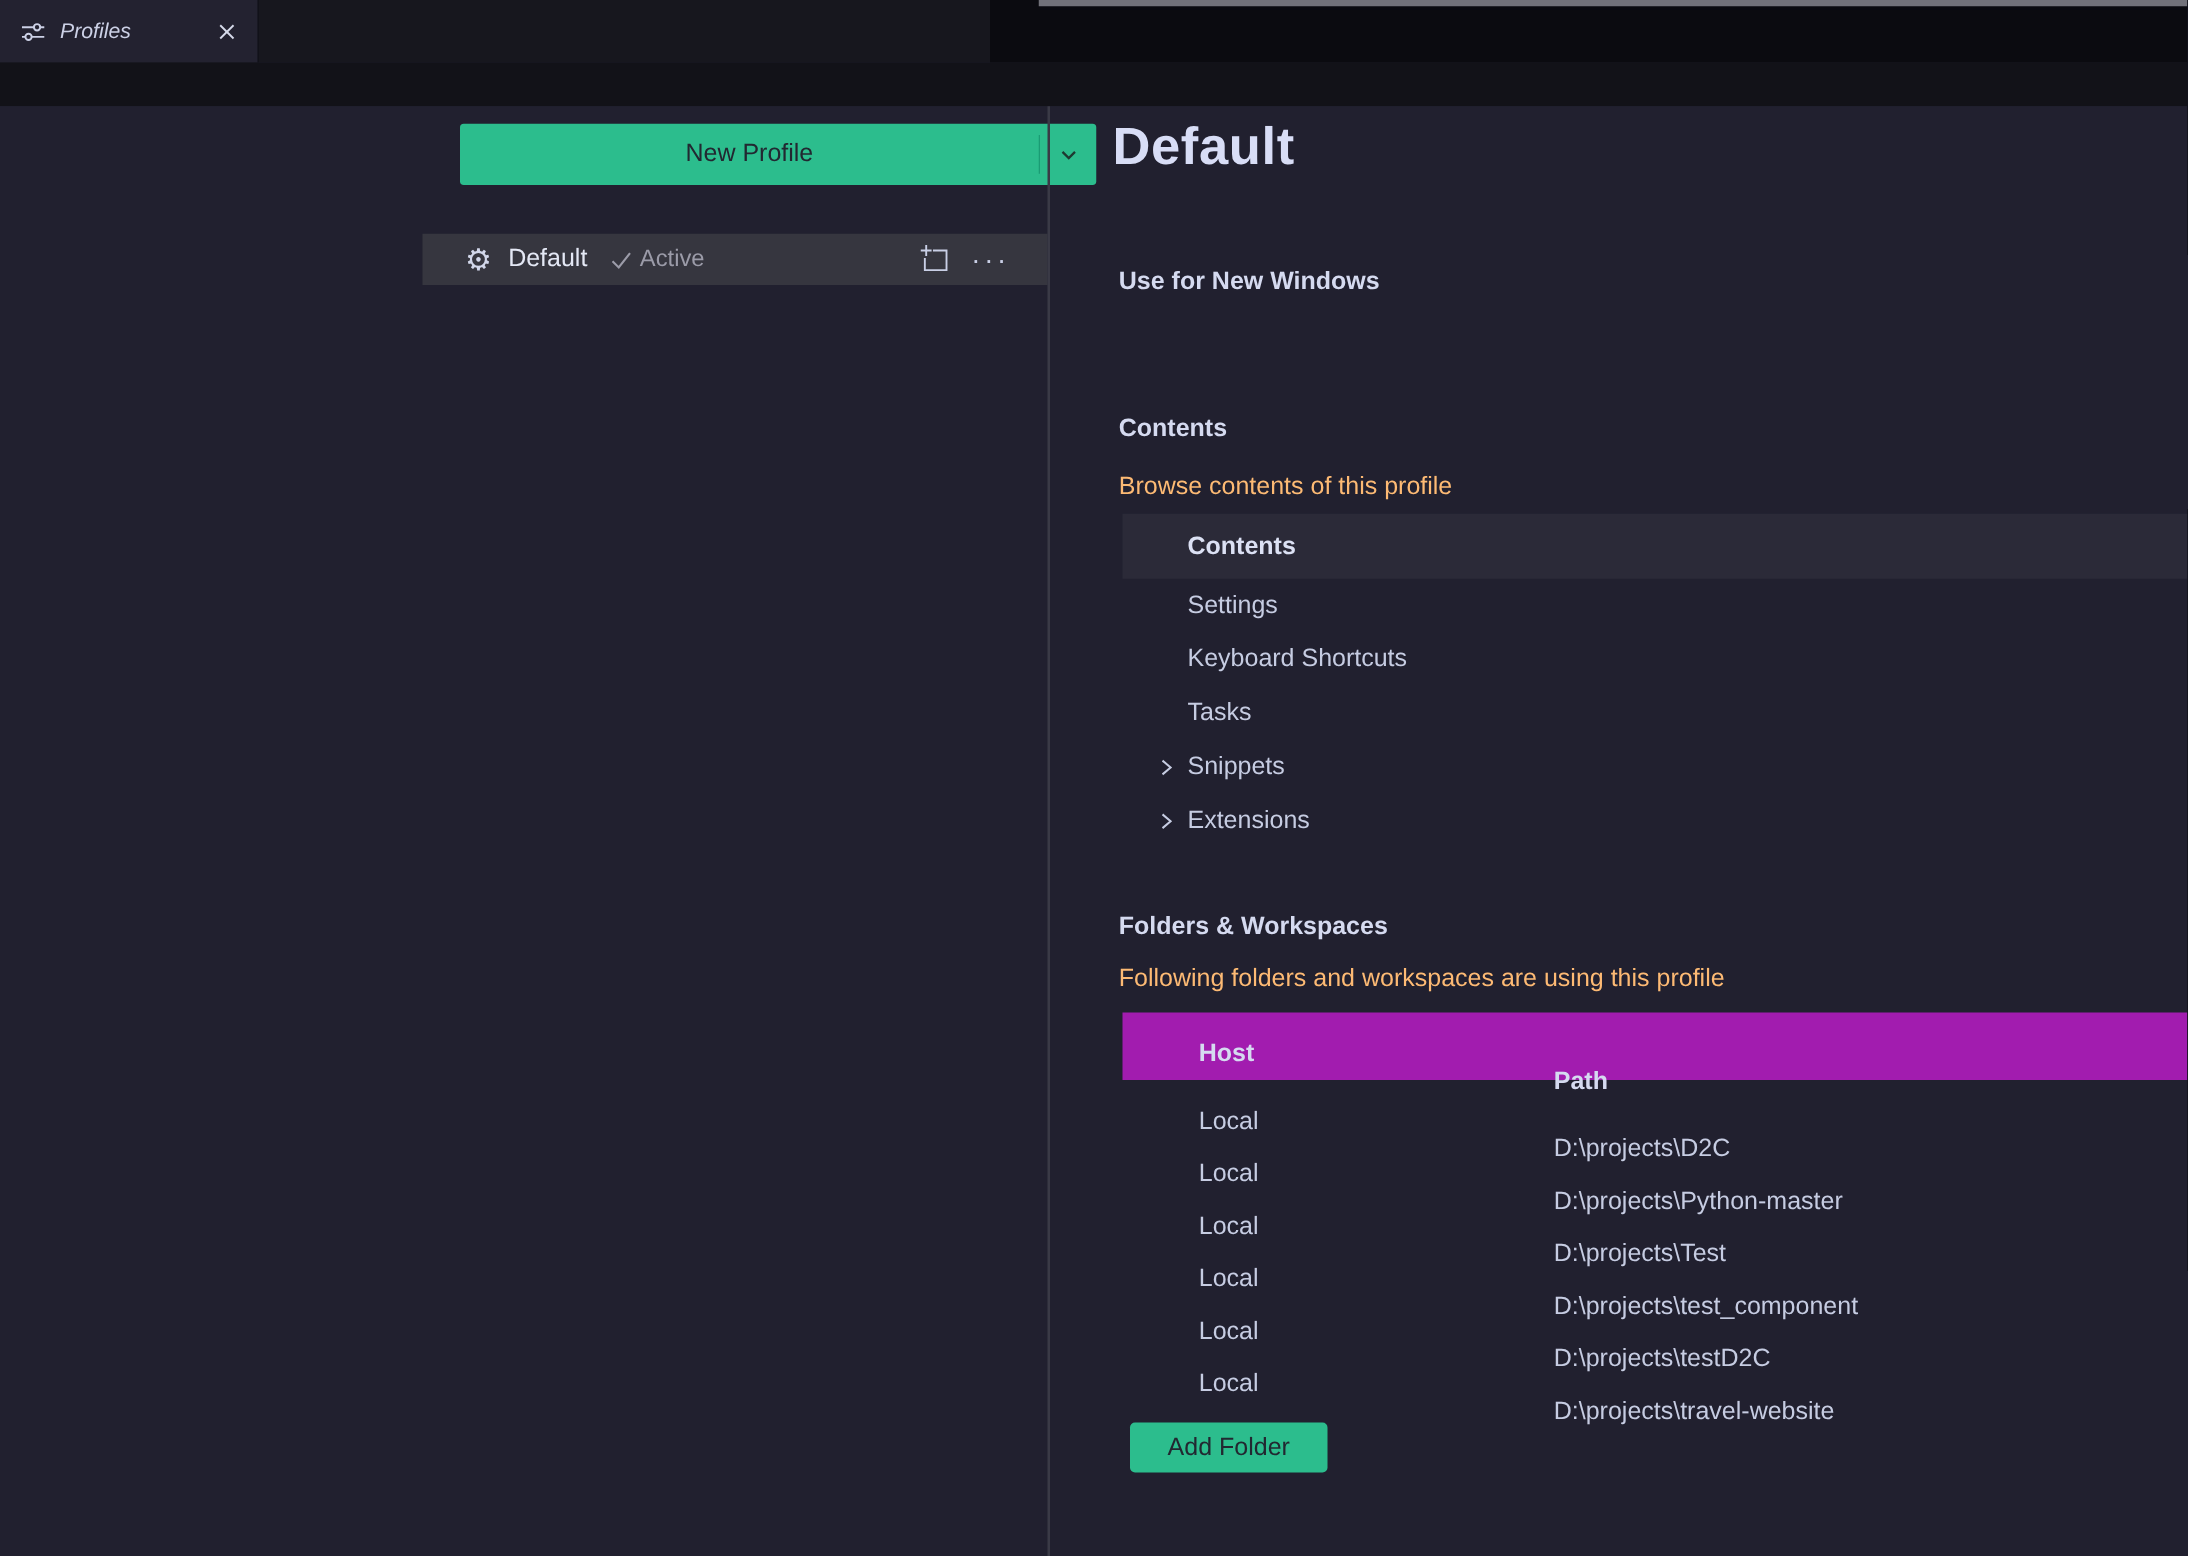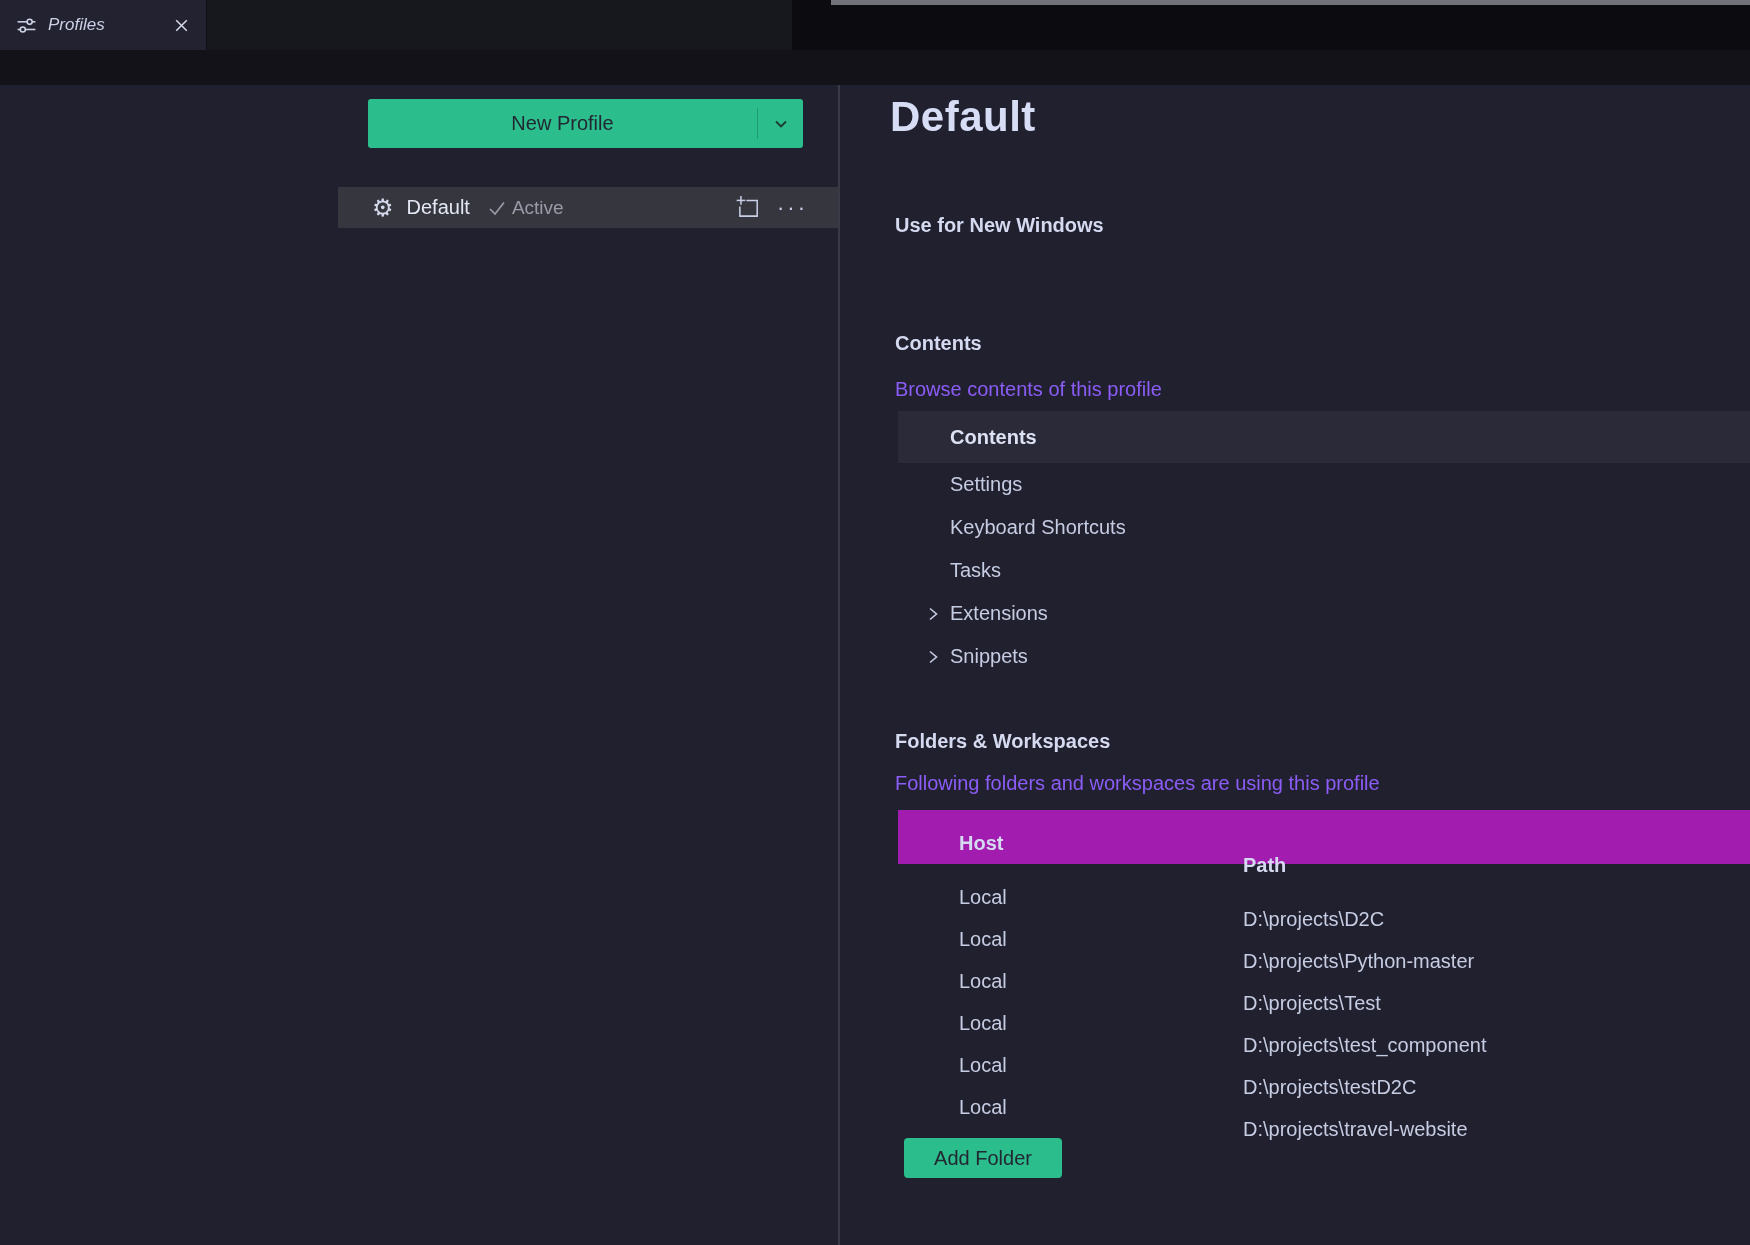--- a/index.html
+++ b/index.html
@@ -18,21 +18,21 @@
   .tab-close { margin-left:auto; display:flex; cursor:pointer; }
 
   .sub-bar { position:absolute; top:50px; left:0; width:100%; height:35px; background:#121218; }
 
   
   .main { position:absolute; top:85px; left:0; right:0; bottom:0; background:#21202f; }
   .left-panel { position:absolute; top:0; left:0; bottom:0; width:838px; }
   .right-panel { position:absolute; top:0; left:838px; right:0; bottom:0; border-left:2px solid #3a3a46; }
 
   
-  .new-profile-btn { position:absolute; left:368px; top:14px; width:435px; height:49px;
+  .new-profile-btn { position:absolute; left:368px; top:14px; width:509px; height:49px;
       background:#2cbd8d; border:none; border-radius:3px; display:flex; align-items:stretch;
       cursor:pointer; padding:0; }
   .npb-label { flex:1; display:flex; align-items:center; justify-content:center;
       font-size:20px; color:#222831; font-family:inherit; }
   .npb-divider { width:1px; background:#1a9c74; margin:9px 0; }
   .npb-chevron { width:45px; display:flex; align-items:center; justify-content:center; }
 
   .profile-row { position:absolute; left:338px; top:102px; width:500px; height:41px;
       background:#36363f; display:flex; align-items:center; padding:0 30px 0 34px; cursor:pointer; }
   .gear { font-family:"DejaVu Sans",sans-serif; font-size:24px; line-height:1; color:#d2d7ea; margin-right:13px; }
@@ -45,21 +45,21 @@
 
   
   .page-title { position:absolute; left:50px; top:6px; font-size:42px; line-height:52px;
       font-weight:600; color:#d8ddf6; letter-spacing:0.5px; }
 
   .sec-heading { position:absolute; left:55px; font-size:20px; line-height:24px; font-weight:700; color:#d5daf0; }
   .h-newwin { top:128px; }
   .h-contents { top:246px; }
   .h-folders { top:644px; }
 
-  .sec-desc { position:absolute; left:55px; font-size:20px; line-height:24px; color:#8b5cf6; }
+  .sec-desc { position:absolute; left:55px; font-size:20px; line-height:24px; color:#fdba74; }
   .desc-contents { top:292px; }
   .desc-folders { top:686px; }
 
   .chk-row { position:absolute; left:50px; top:167px; display:flex; align-items:center; }
   .checkbox { width:30px; height:30px; background:#3a3a40; border:1px solid #45454c;
       border-radius:6px; margin-right:13px; cursor:pointer; }
   .chk-label { font-size:21px; color:#c8cee6; }
 
   .tree { position:absolute; left:58px; right:0; top:326px; }
   .tree-row { display:flex; align-items:center; height:43px; padding-left:52px; position:relative;
@@ -167,29 +167,29 @@
         </div>
         <div class="tree-row">
           <span>Tasks</span>
         </div>
         <div class="tree-row">
           <span class="tree-chevron">
             <svg width="22" height="22" viewBox="0 0 22 22">
               <polyline points="8,5.5 14.5,11 8,16.5" fill="none" stroke="#c6cce2" stroke-width="1.6"></polyline>
             </svg>
           </span>
-          <span>Extensions</span>
+          <span>Snippets</span>
         </div>
         <div class="tree-row">
           <span class="tree-chevron">
             <svg width="22" height="22" viewBox="0 0 22 22">
               <polyline points="8,5.5 14.5,11 8,16.5" fill="none" stroke="#c6cce2" stroke-width="1.6"></polyline>
             </svg>
           </span>
-          <span>Snippets</span>
+          <span>Extensions</span>
         </div>
       </div>
 
       <div class="sec-heading h-folders">Folders &amp; Workspaces</div>
       <div class="sec-desc desc-folders">Following folders and workspaces are using this profile</div>
 
       <div class="table">
         <div class="t-row header">
           <div class="t-cell">Host</div>
           <div class="t-cell path">Path</div>

